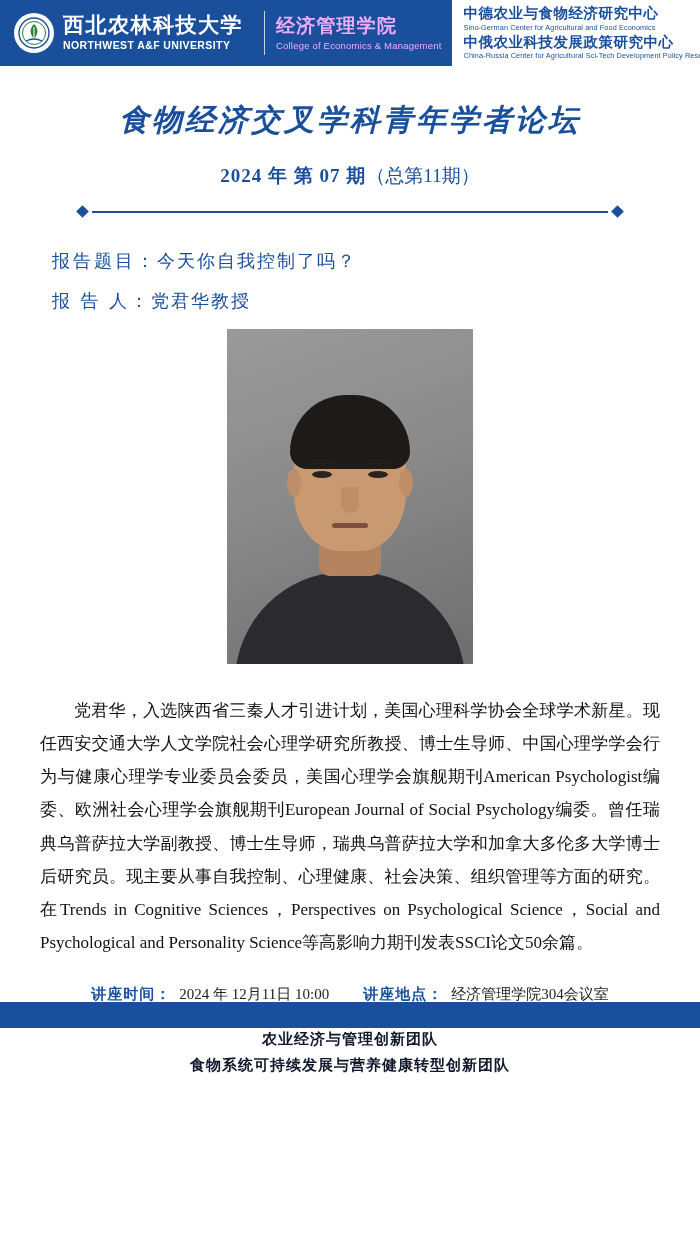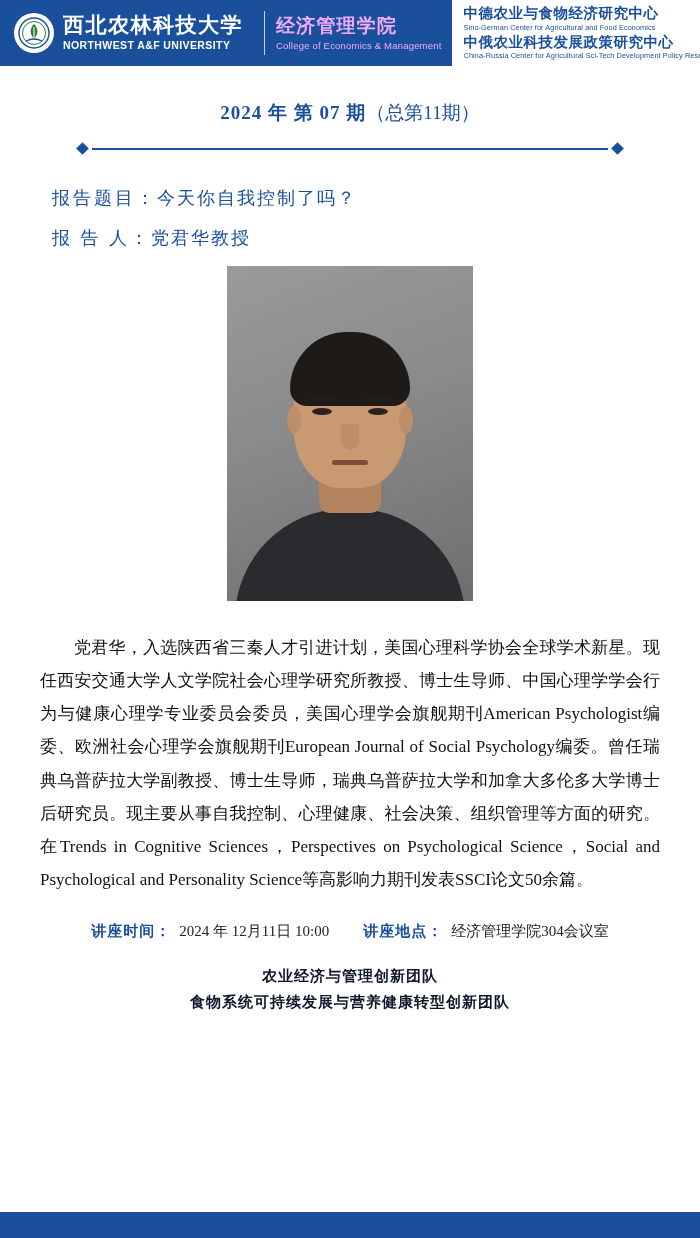--- a/index.html
+++ b/index.html
@@ -10,21 +10,21 @@
   body {
     width: 700px;
     height: 1238px;
     font-family: "Liberation Sans", sans-serif;
     position: relative;
     overflow: hidden;
   }
 
   .page {
     width: 700px;
-    height: 1238px;
+    height: 1028px;
     position: relative;
     background: #ffffff;
     box-sizing: border-box;
   }
 
   
   .header {
     height: 66px;
     background: #1a4f9c;
     display: flex;
@@ -380,20 +380,21 @@
 
     <div class="header-right">
       <div class="center-cn">中德农业与食物经济研究中心</div>
       <div class="center-en">Sino-German Center for Agricultural and Food Economics</div>
       <div class="center-cn">中俄农业科技发展政策研究中心</div>
       <div class="center-en">China-Russia Center for Agricultural Sci-Tech Development Policy Research</div>
     </div>
   </div>
 
   <div class="title-wrap">
+    <div class="forum-title">食物经济交叉学科青年学者论坛</div>
     <div class="issue-line">
       <span>2024 年 第 07 期</span><span class="sub">（总第11期）</span>
     </div>
   </div>
 
   <div class="divider">
     <div class="dot l"></div>
     <div class="line"></div>
     <div class="dot r"></div>
   </div>

